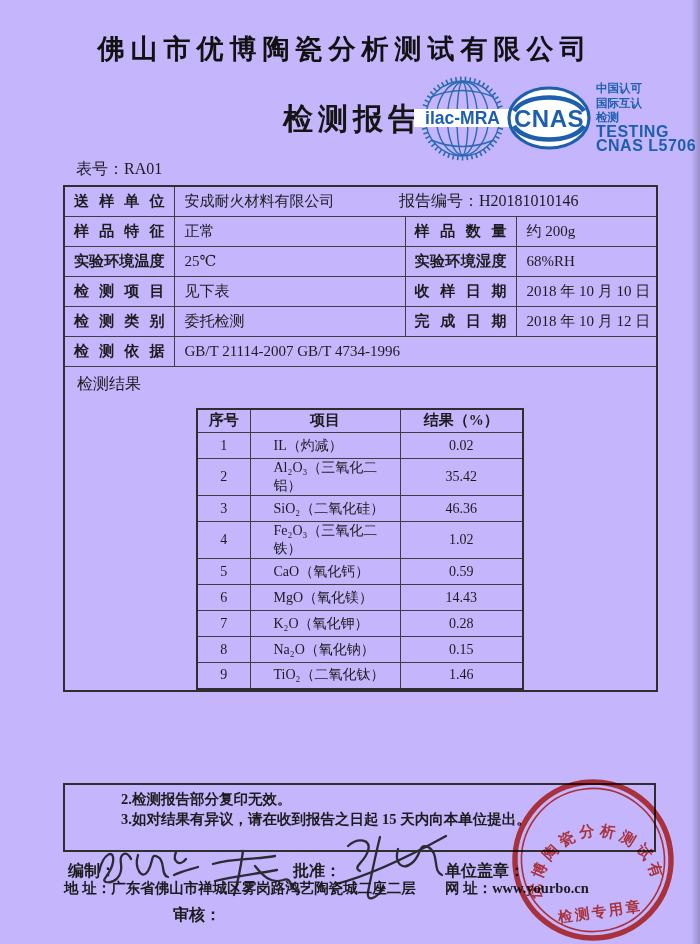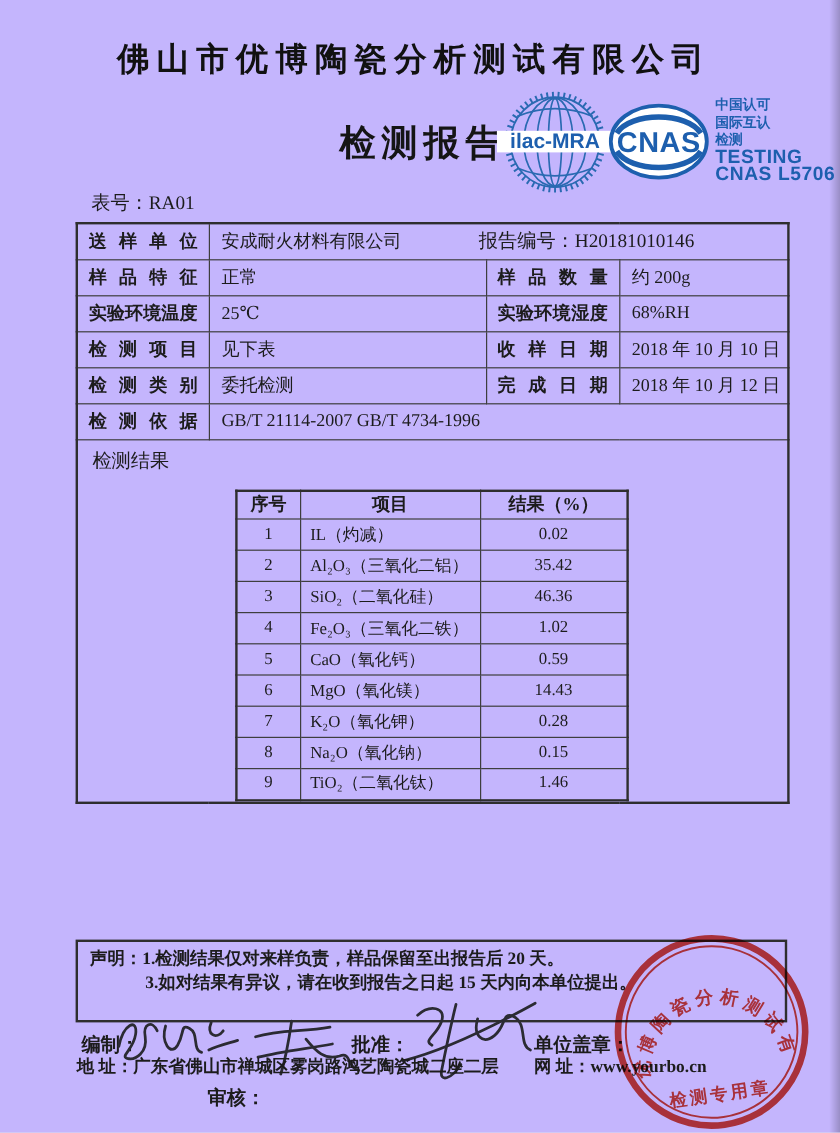--- a/index.html
+++ b/index.html
@@ -53,21 +53,21 @@
     border-collapse:collapse; table-layout:fixed;
     border:2px solid #2e2e2e;
   }
   table.results-table th {
     height:24px; font-size:15px; font-weight:600;
     border:1px solid #3e3e3e; text-align:center;
   }
   table.results-table td {
     height:26px; font-size:14px; border:1px solid #3e3e3e; text-align:center;
   }
-  table.results-table td.item { text-align:left; padding-left:8px; }
+  table.results-table td.item { text-align:left; padding-left:23px; }
   .below-blank { margin:8px 0 0 131px; font-size:15px; letter-spacing:1px; }
 
   .notes-box {
     position:absolute; left:63px; top:783px; width:593px; height:69px;
     border:2px solid #2e2e2e; padding:4px 10px;
     font-size:14.5px; font-weight:600; line-height:20px;
   }
   .notes-box .indent { padding-left:46px; }
 
   .sign-row span {
@@ -244,21 +244,21 @@
                   <td>1.46</td>
                 </tr>
               </tbody>
           </table>
         </td>
       </tr>
     </tbody>
   </table>
 
   <div class="notes-box">
-    <div><span>声明：</span><span>1.检测结果仅对来样负责，样品保留至出报告后 20 天。</span></div>
+    <div class="indent">2.检测报告部分复印无效。</div>
     <div class="indent">3.如对结果有异议，请在收到报告之日起 15 天内向本单位提出。</div>
   </div>
 
   <div class="sign-row">
     <span class="lbl-prepared">编制：</span>
     <span class="lbl-reviewed">审核：</span>
     <span class="lbl-approved">批准：</span>
     <span class="lbl-seal">单位盖章：</span>
   </div>
 

